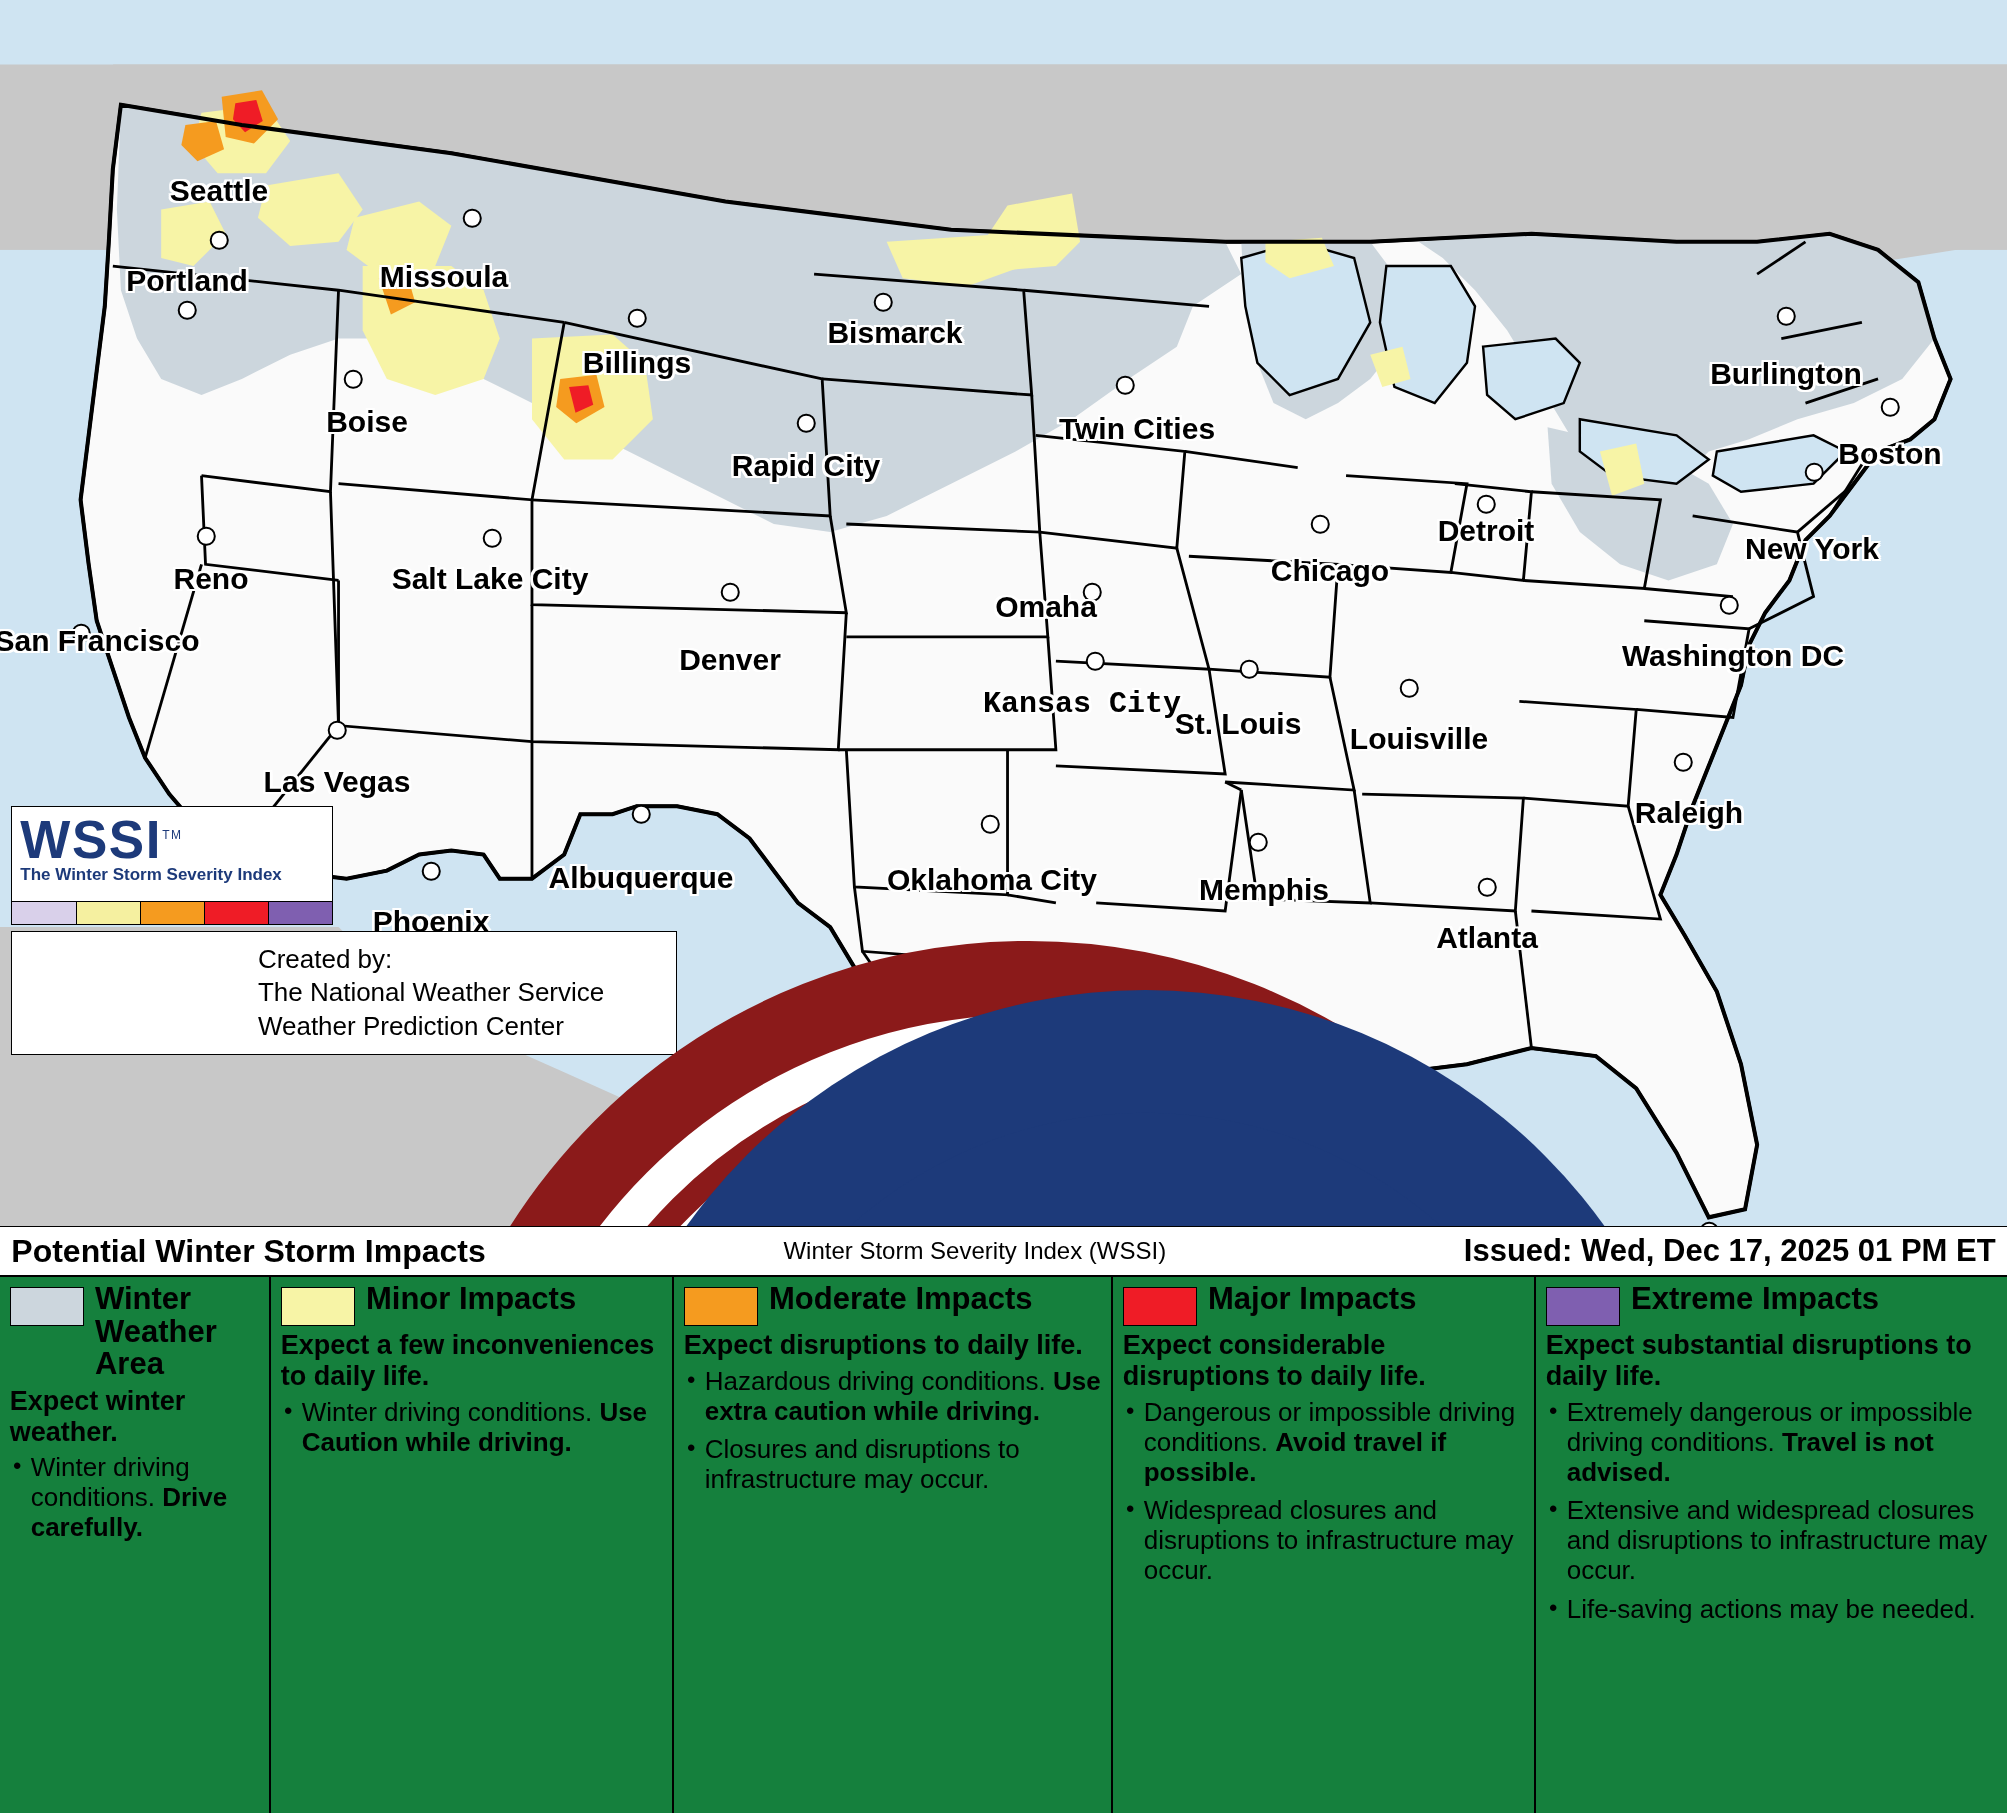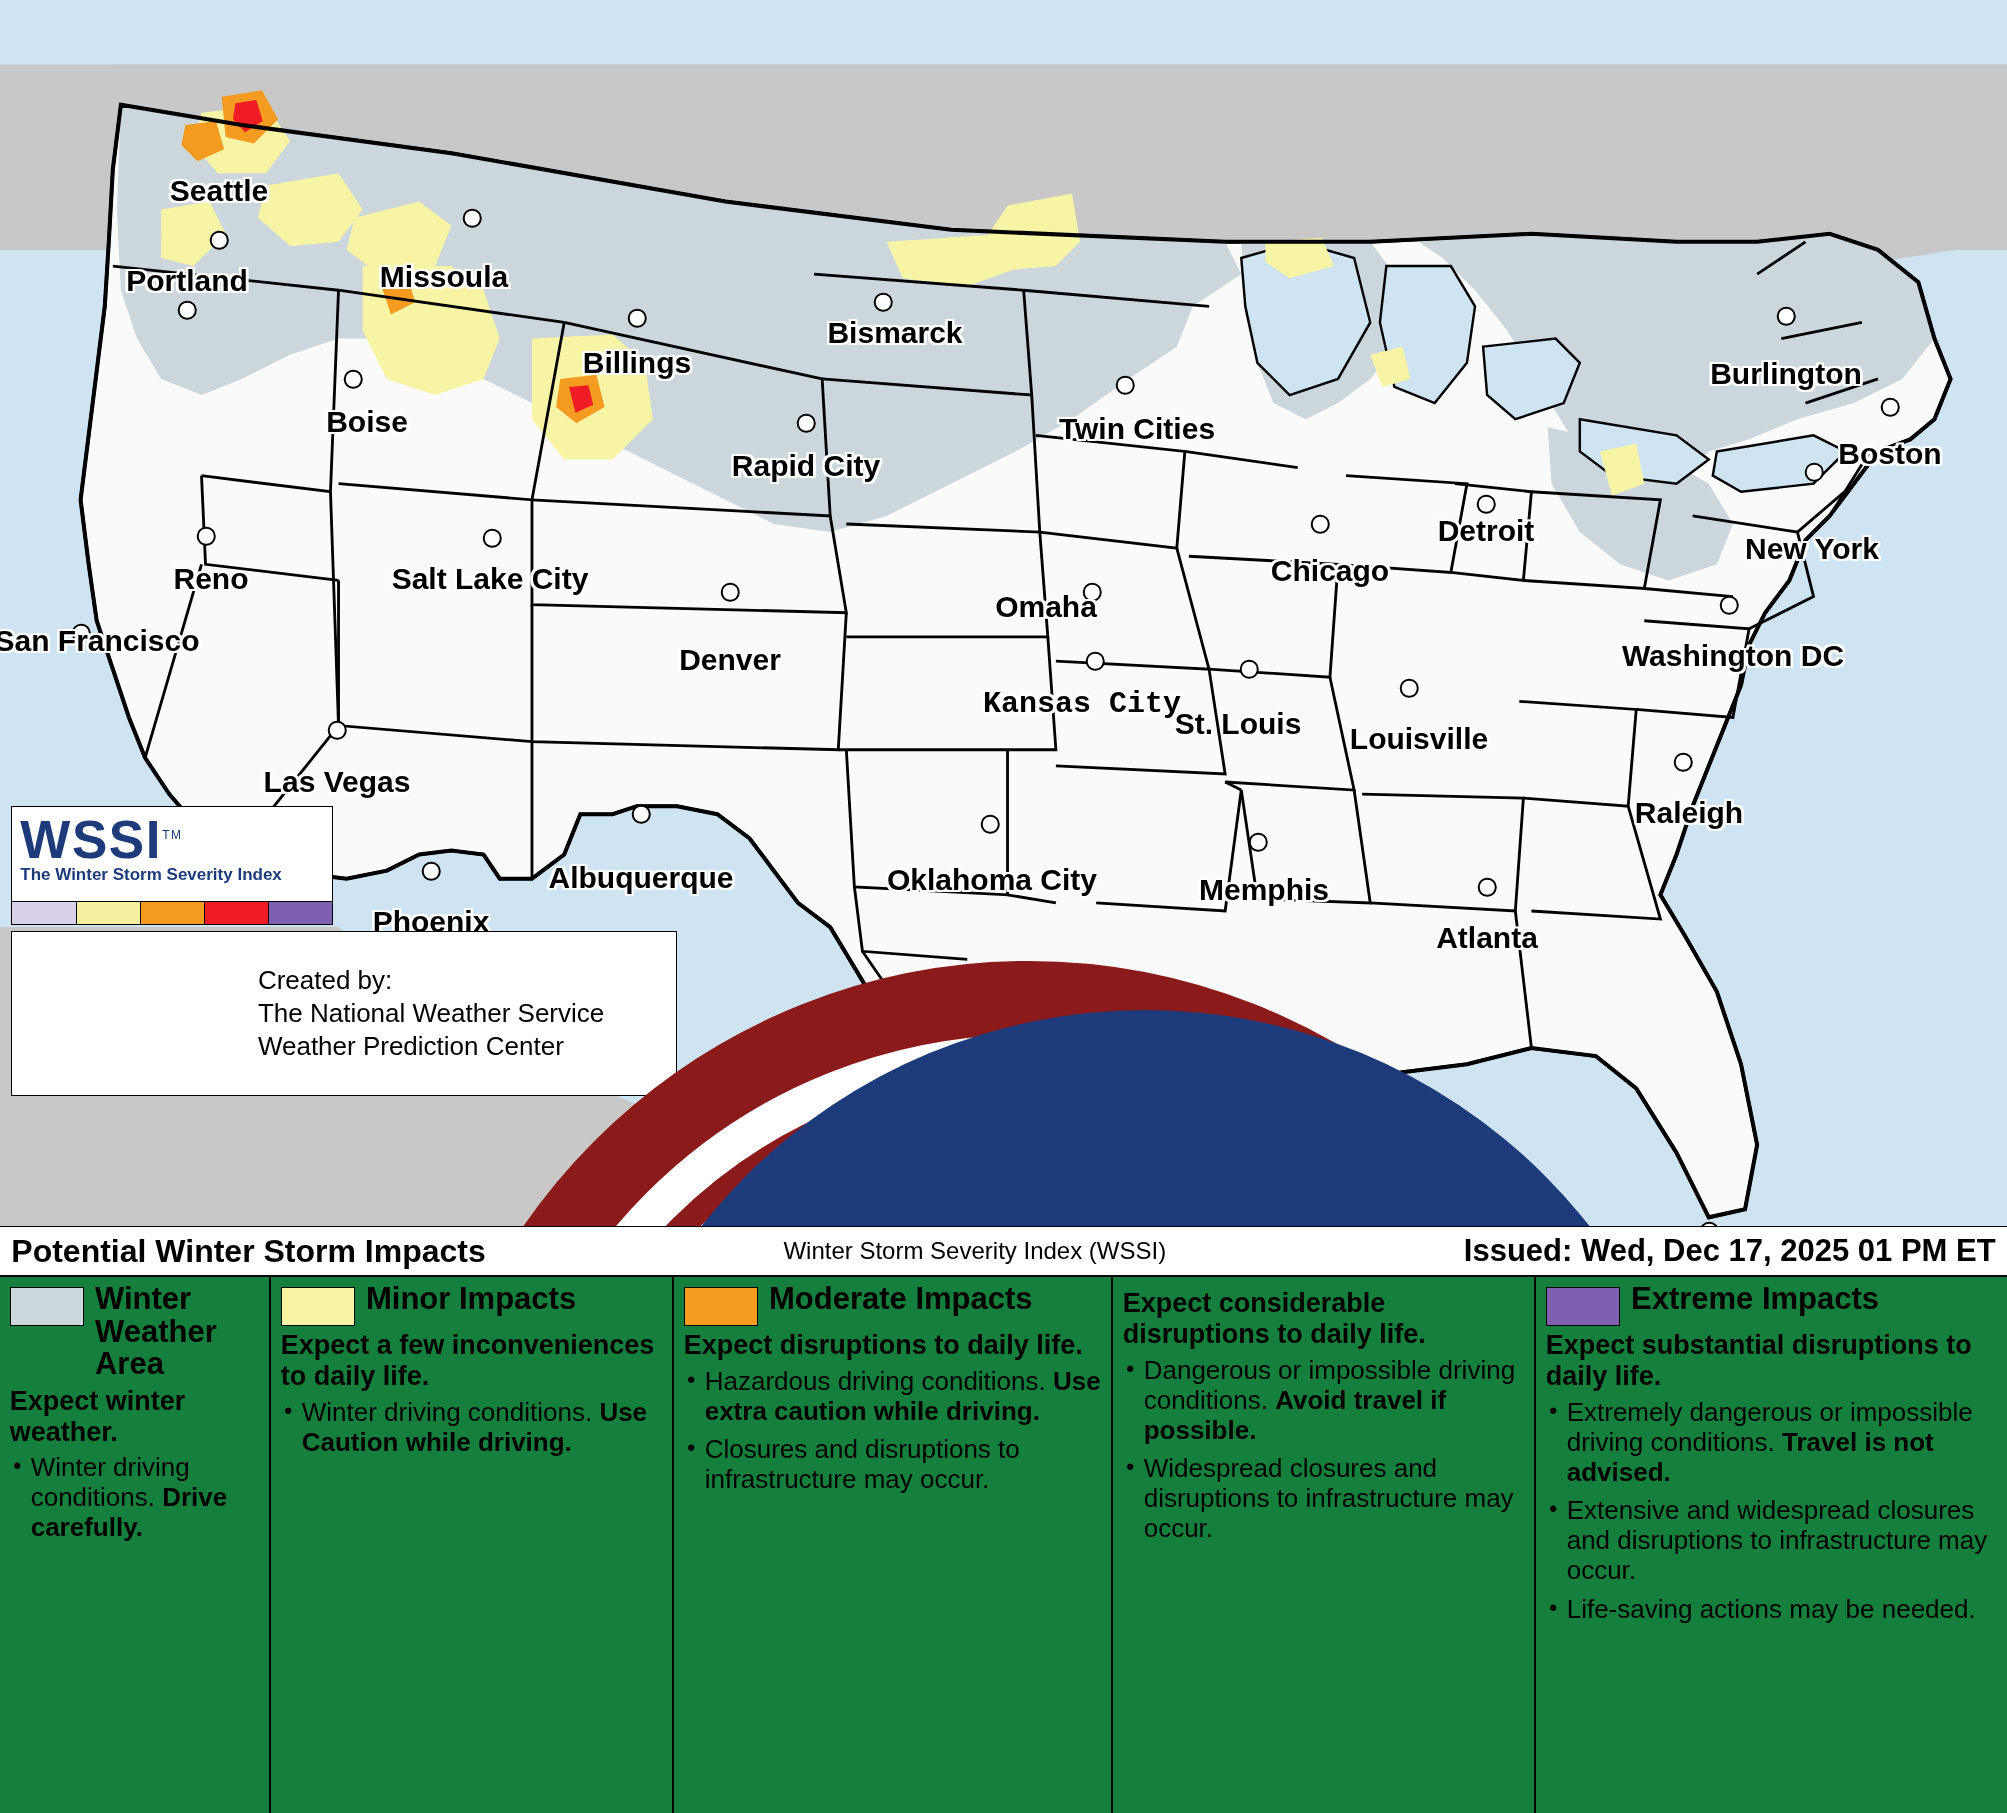--- a/index.html
+++ b/index.html
@@ -66,21 +66,21 @@
   .logo-wssi { font-size: 53px; font-weight: bold; color: #1d3a7a; letter-spacing: 1.6px; line-height: 1; position:relative; }
   .logo-tm { font-size: 12px; vertical-align: super; font-weight: normal; }
   .logo-sub { font-size: 17px; font-weight: bold; color: #1d3a7a; margin-top: -1.6px; }
   .logo-swatches { display:flex; height: 22.6px; margin: 4.8px -8px 0 -8px; border-top:0.8px solid #000; }
   .logo-swatches div { flex:1; border-right:0.8px solid #000; }
   .logo-swatches div:last-child { border-right:none; }
 
   
   .credit-box {
     position: absolute; left: 11.3px; top: 931px;
-    width: 666px; height: 165px;
+    width: 666px; height: 124px;
     background: #ffffff; border: 1.6px solid #000;
     display: flex; align-items: center; gap: 11.3px;
     padding: 0 13px;
   }
   .nws-seal, .noaa-seal { width: 105px; height: 105px; flex:0 0 auto; position:relative; }
   .credit-text { font-size: 26px; line-height: 1.28; color: #000; }
 
   
   .impacts-bar {
     flex: 0 0 50px; height: 50px;
@@ -405,20 +405,24 @@
           <div class="swatch" style="background: rgb(245, 155, 31);"></div>
           <div class="legend-title">Moderate Impacts</div>
         </div>
         <div class="legend-lead">Expect disruptions to daily life.</div>
         <ul class="legend-list">
           <li><span>Hazardous driving conditions. </span><b>Use extra caution while driving.</b></li>
           <li><span>Closures and disruptions to infrastructure may occur.</span></li>
         </ul>
       </div>
       <div class="legend-col major">
+        <div class="legend-head">
+          <div class="swatch" style="background: rgb(239, 28, 38);"></div>
+          <div class="legend-title">Major Impacts</div>
+        </div>
         <div class="legend-lead">Expect considerable disruptions to daily life.</div>
         <ul class="legend-list">
           <li><span>Dangerous or impossible driving conditions. </span><b>Avoid travel if possible.</b></li>
           <li><span>Widespread closures and disruptions to infrastructure may occur.</span></li>
         </ul>
       </div>
       <div class="legend-col extreme">
         <div class="legend-head">
           <div class="swatch" style="background: rgb(127, 95, 176);"></div>
           <div class="legend-title">Extreme Impacts</div>

